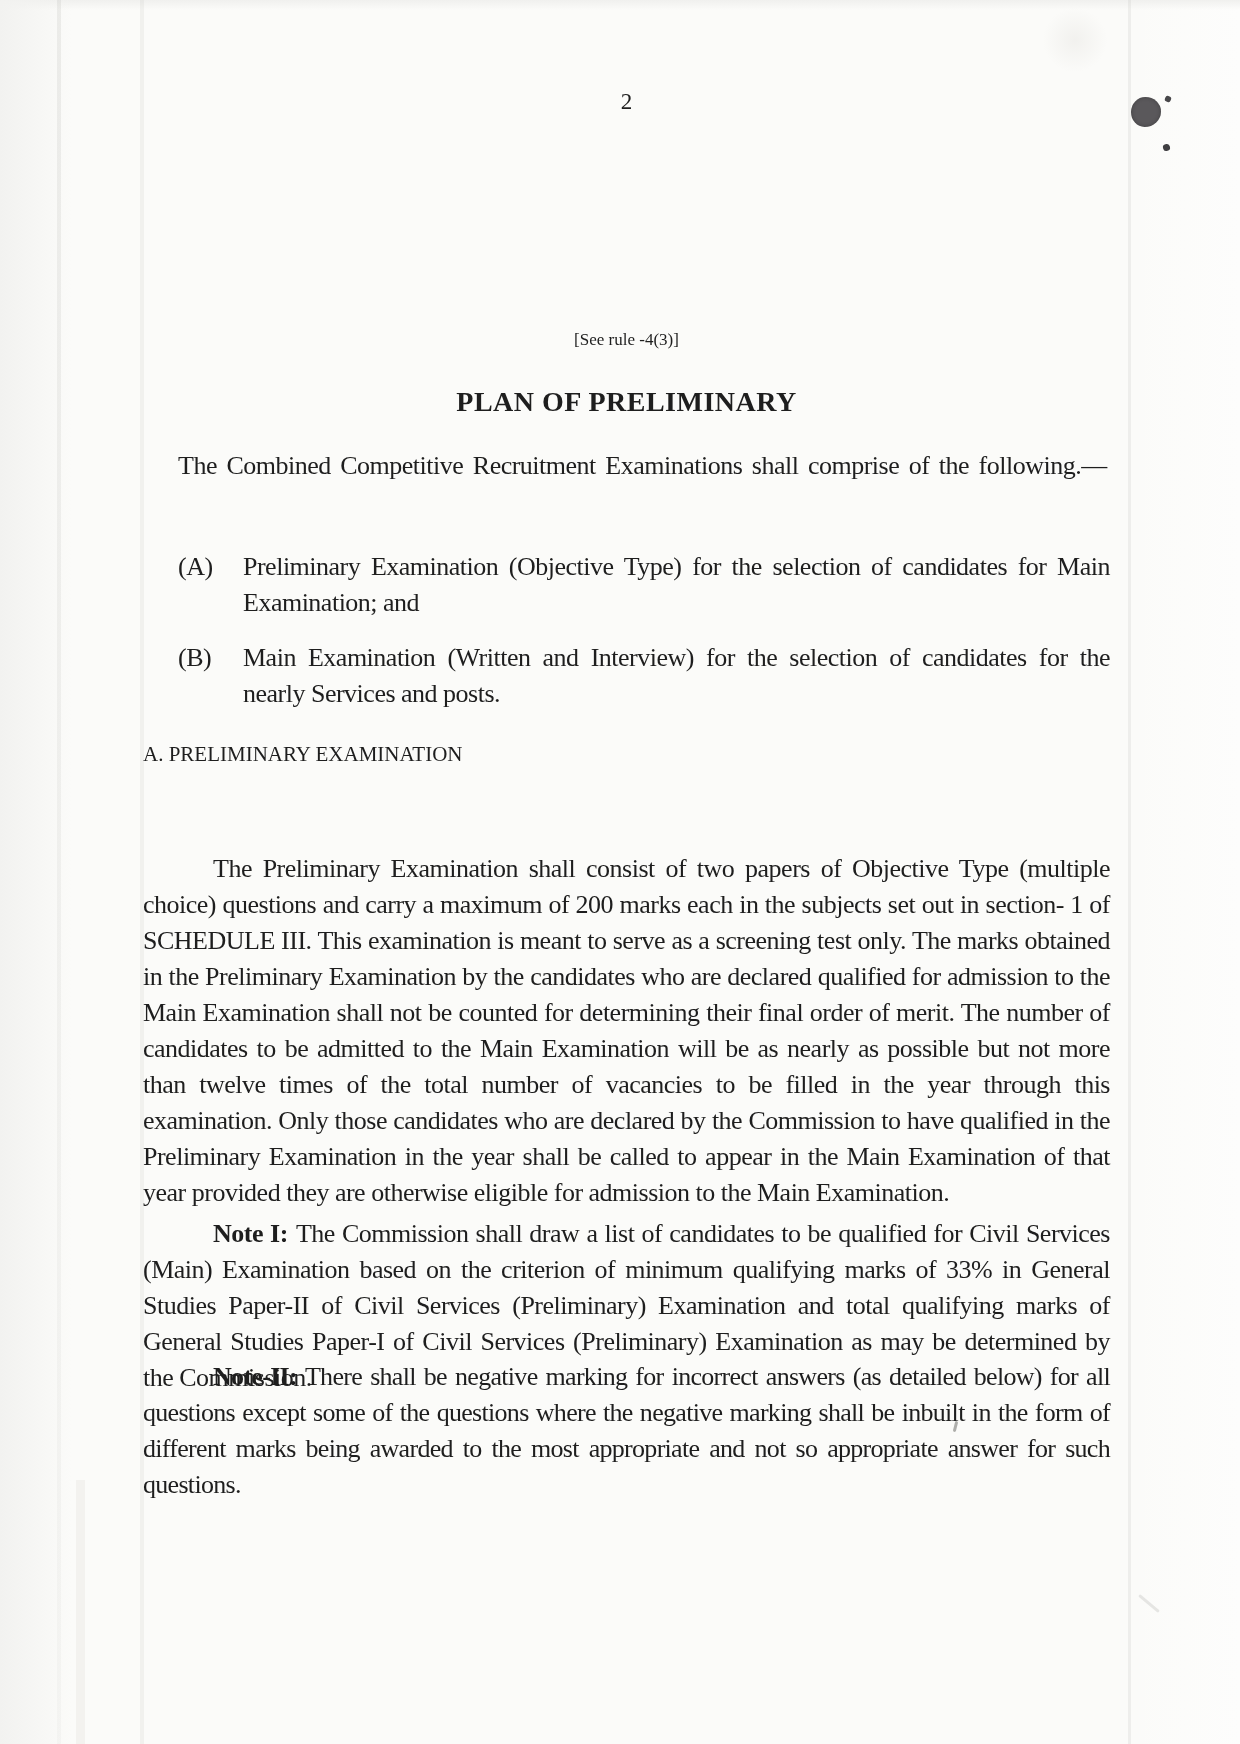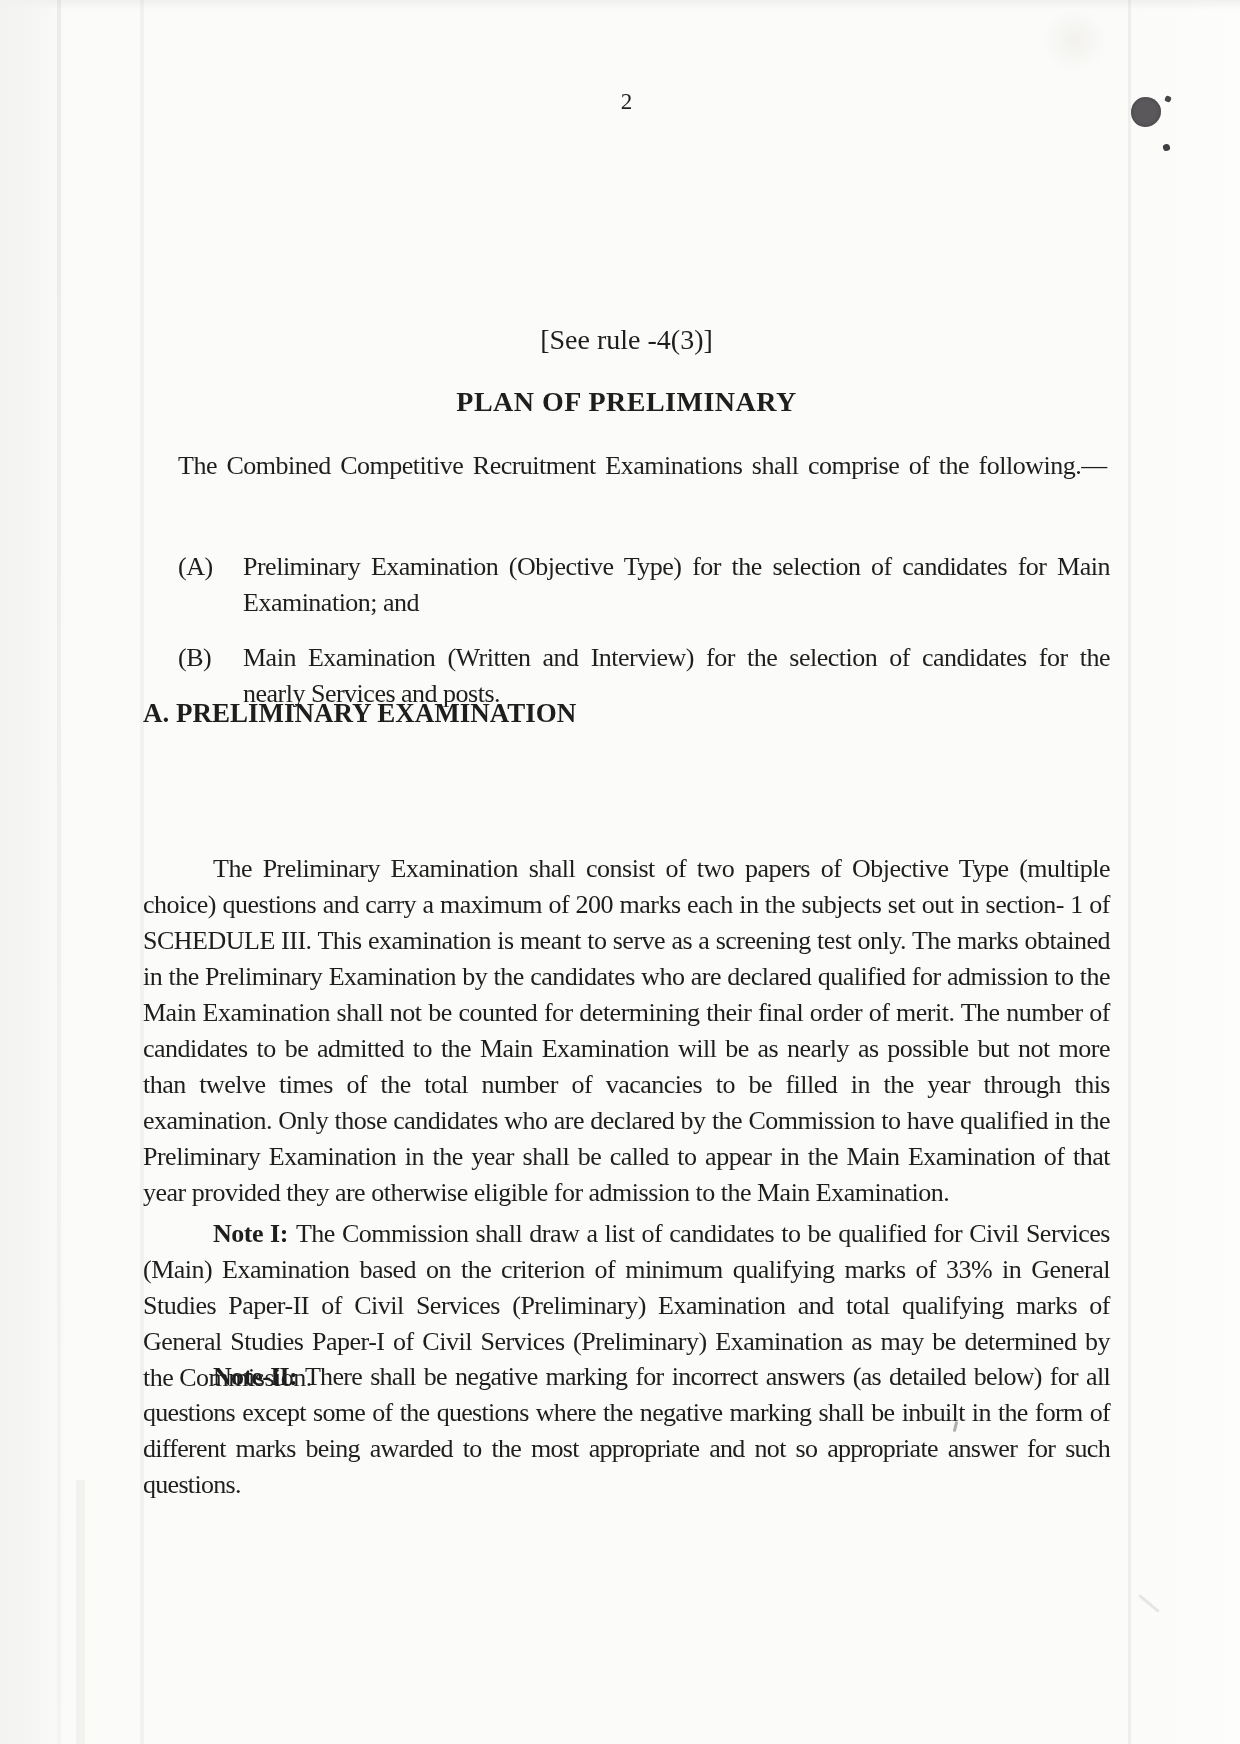--- a/index.html
+++ b/index.html
@@ -31,32 +31,32 @@
   .center { text-align:center; letter-spacing:0; }
 
   .page-number { top:84px; font-size:23px; }
 
   .para3 { top:151px; }
 
   .sched-title { top:246px; font-weight:bold; }
   .sched-title .lead { font-size:36px; }
   .sched-title .rest { font-size:25px; letter-spacing:0.5px; }
 
-  .rule-ref { top:322px; font-size:28px; }
+  .rule-ref { top:322px; font-size:17px; }
 
   .plan-heading { top:382px; font-weight:bold; font-size:28px; line-height:40px; letter-spacing:0.5px; }
 
   .intro { top:448px; text-indent:35px; word-spacing:3.5px; }
 
   .exam-item { box-sizing:border-box; padding-left:100px; }
   .exam-item .item-label { position:absolute; left:35px; top:0; }
   .item-a { top:549px; }
   .item-b { top:640px; }
 
-  .section-heading { top:694px; font-weight:bold; font-size:27px; line-height:38px; letter-spacing:0; text-align:left; }
+  .section-heading { top:735px; font-weight:normal; font-size:21px; line-height:38px; letter-spacing:0; text-align:left; }
 
   .bigpara { top:803px; text-indent:70px;margin-top:48px; }
 
   .note { text-indent:70px; }
   .note-1 { top:1216px; }
   .note-2 { top:1359px; letter-spacing:-0.7px; }
   .note-label { font-weight:bold; margin-right:8px; }
 
   .ink-blob {
     position:absolute; left:1131px; top:97px; width:30px; height:30px;

